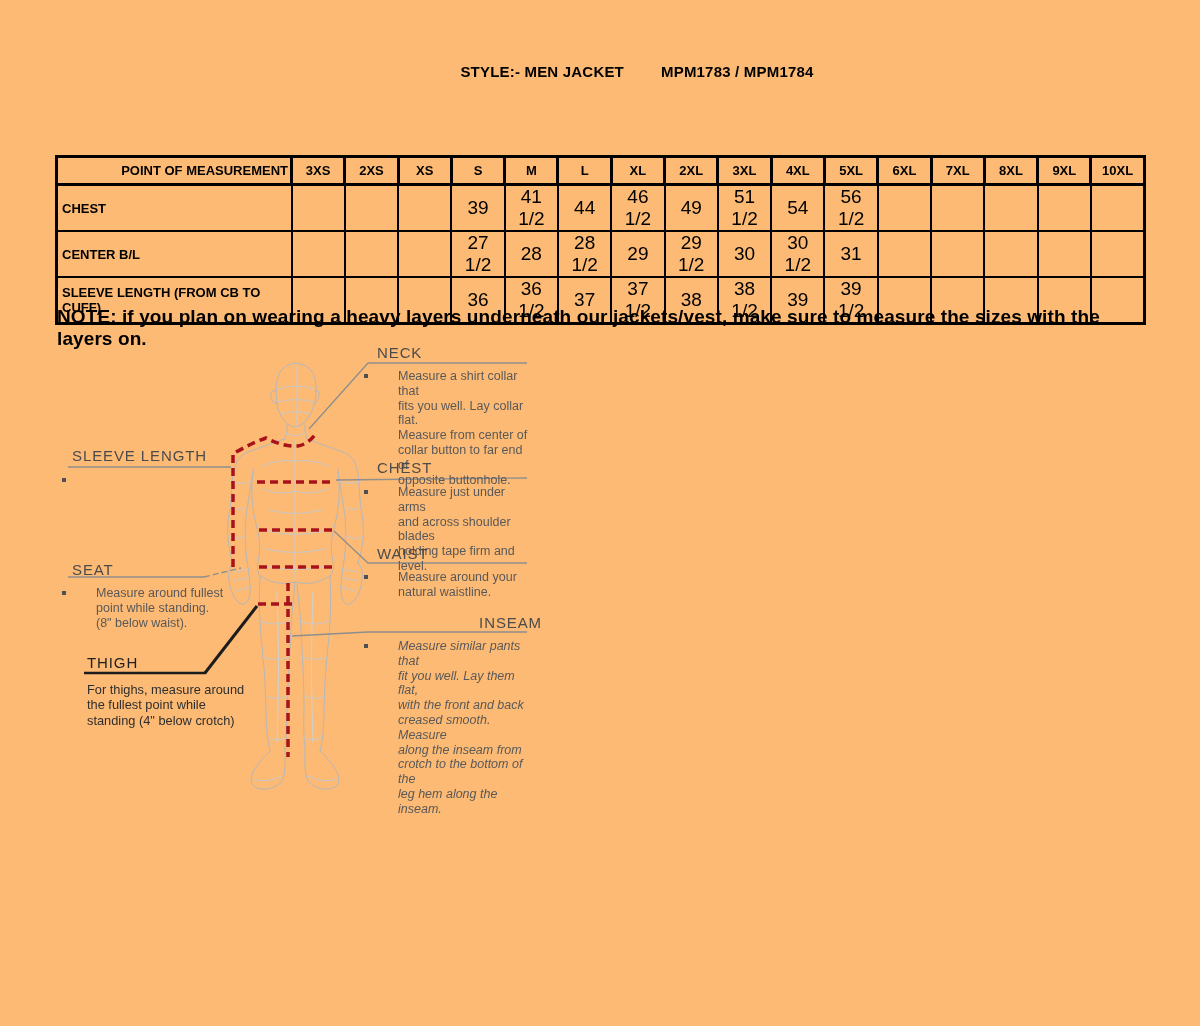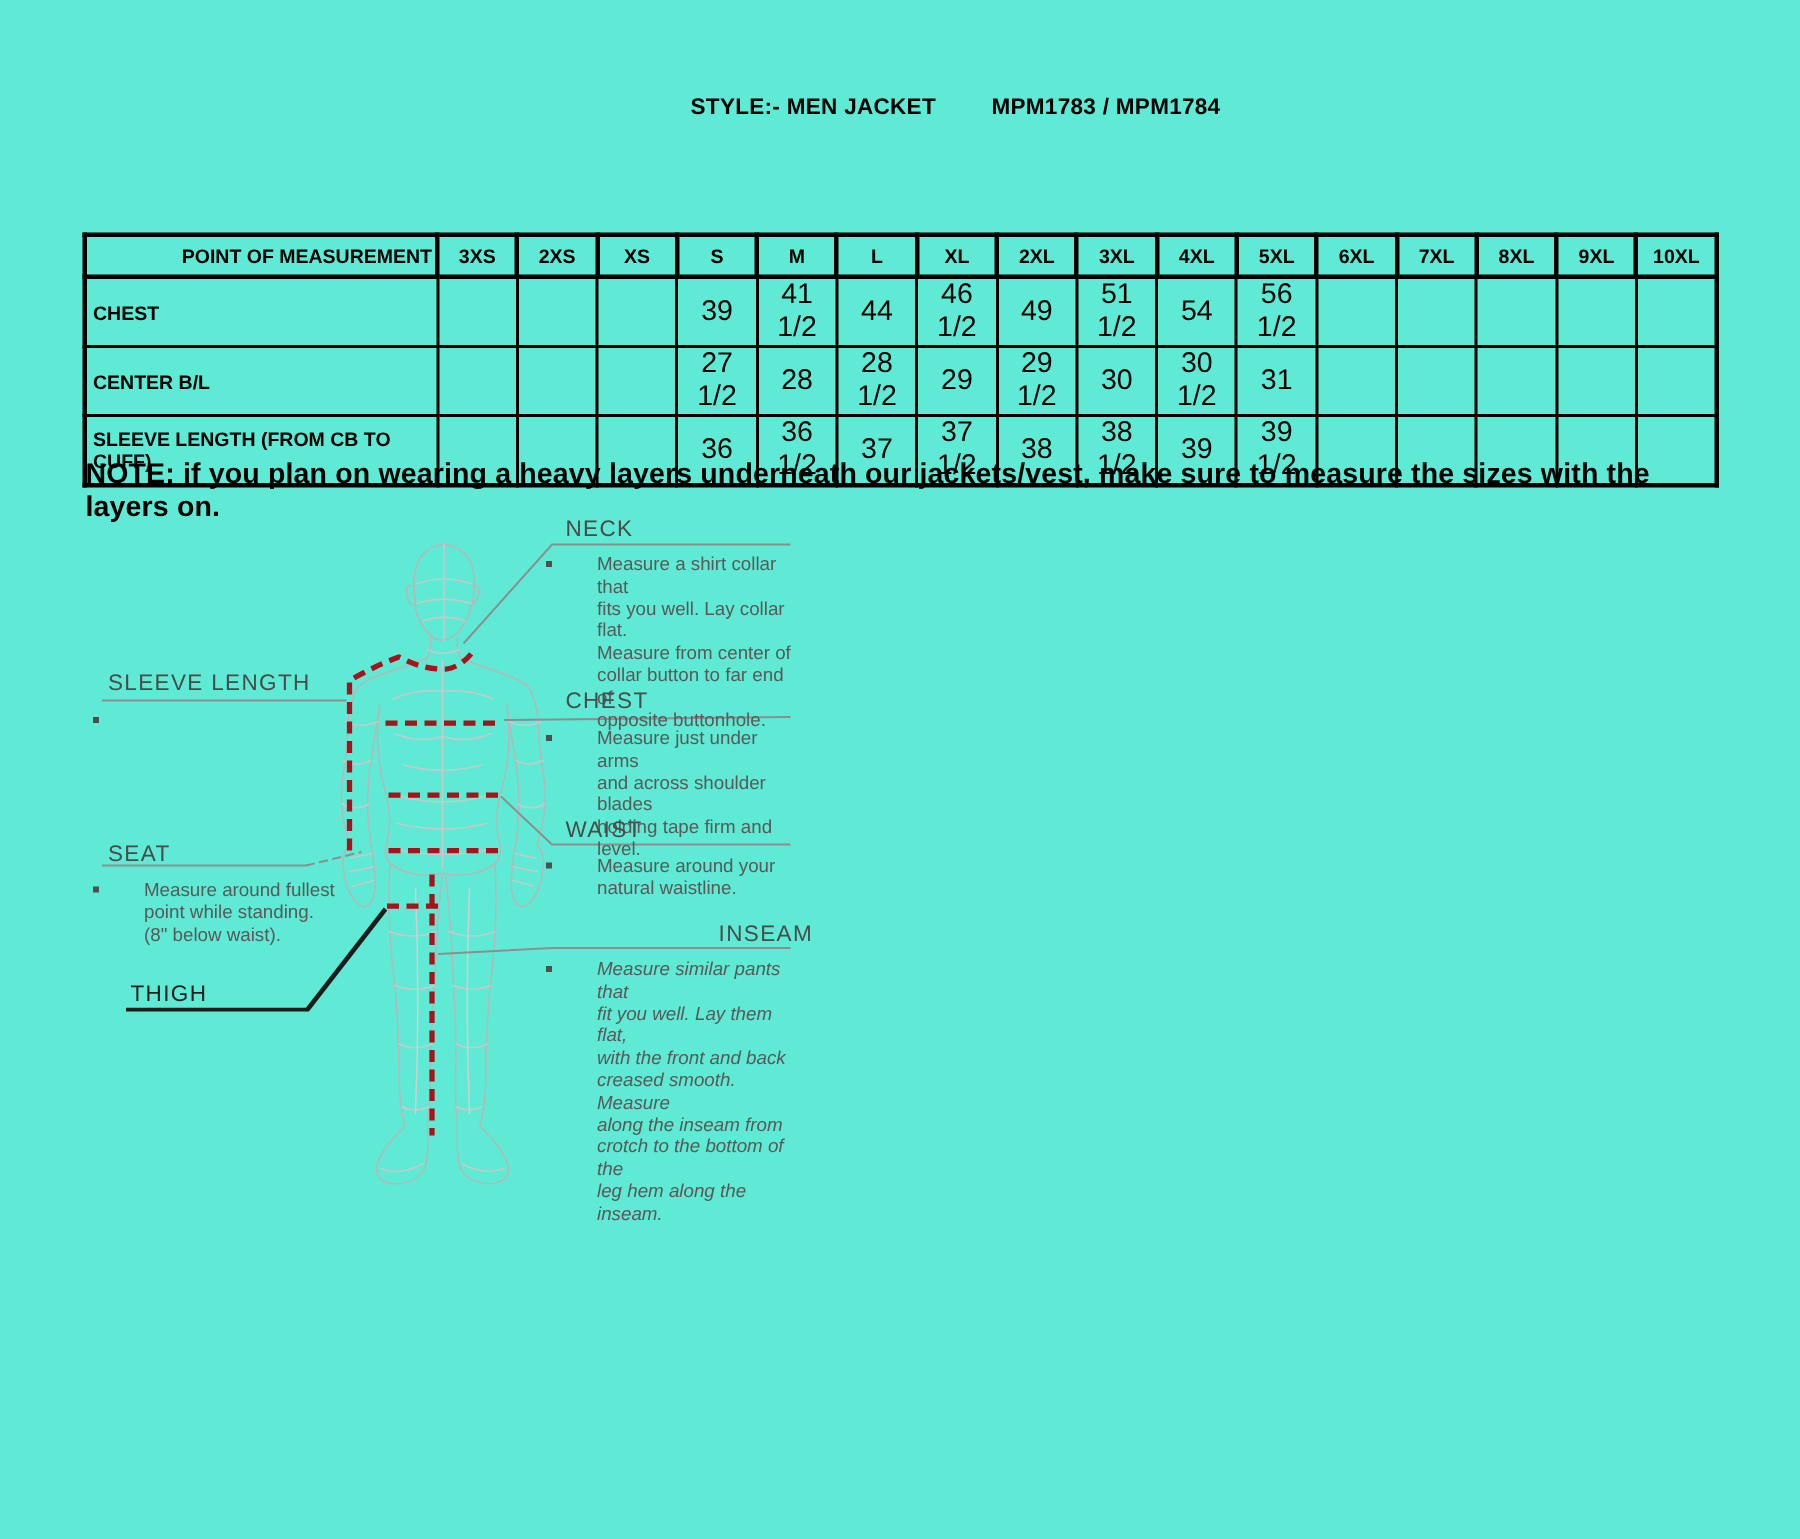--- a/index.html
+++ b/index.html
@@ -1,17 +1,17 @@
 <!DOCTYPE html>
 <html><head>
 <meta charset="utf-8">
 <style>
   html,body{margin:0;padding:0;background:#ffffff;}
   .page{
-    position:relative;width:1200px;height:1026px;background:#5eead4;overflow:hidden;
+    position:relative;width:1200px;height:1026px;background:#fdba74;overflow:hidden;
     font-family:"Liberation Sans", sans-serif;color:#000;
   }
   
   .doc-title{
     position:absolute;left:0;top:63px;width:1200px;
     display:flex;justify-content:center;gap:37px;
     transform:translateX(37px);
     font-size:15px;font-weight:700;letter-spacing:0.2px;
   }
   
@@ -332,14 +332,21 @@
       <span class="bullet"></span>
       <span class="desc-text">Measure around fullest
 point while standing.
 (8" below waist).</span>
     </div>
   </div>
 
   <div class="callout thigh" style="left:87px;top:654px;width:160px;">
     <div class="callout-label">THIGH</div>
   </div>
+  <div class="callout thigh" style="left:87px;top:682px;width:175px;">
+    <div class="callout-desc">
+      <span class="desc-text">For thighs, measure around
+the fullest point while
+standing (4" below crotch)</span>
+    </div>
+  </div>
 
 </div>
 
 </body></html>

